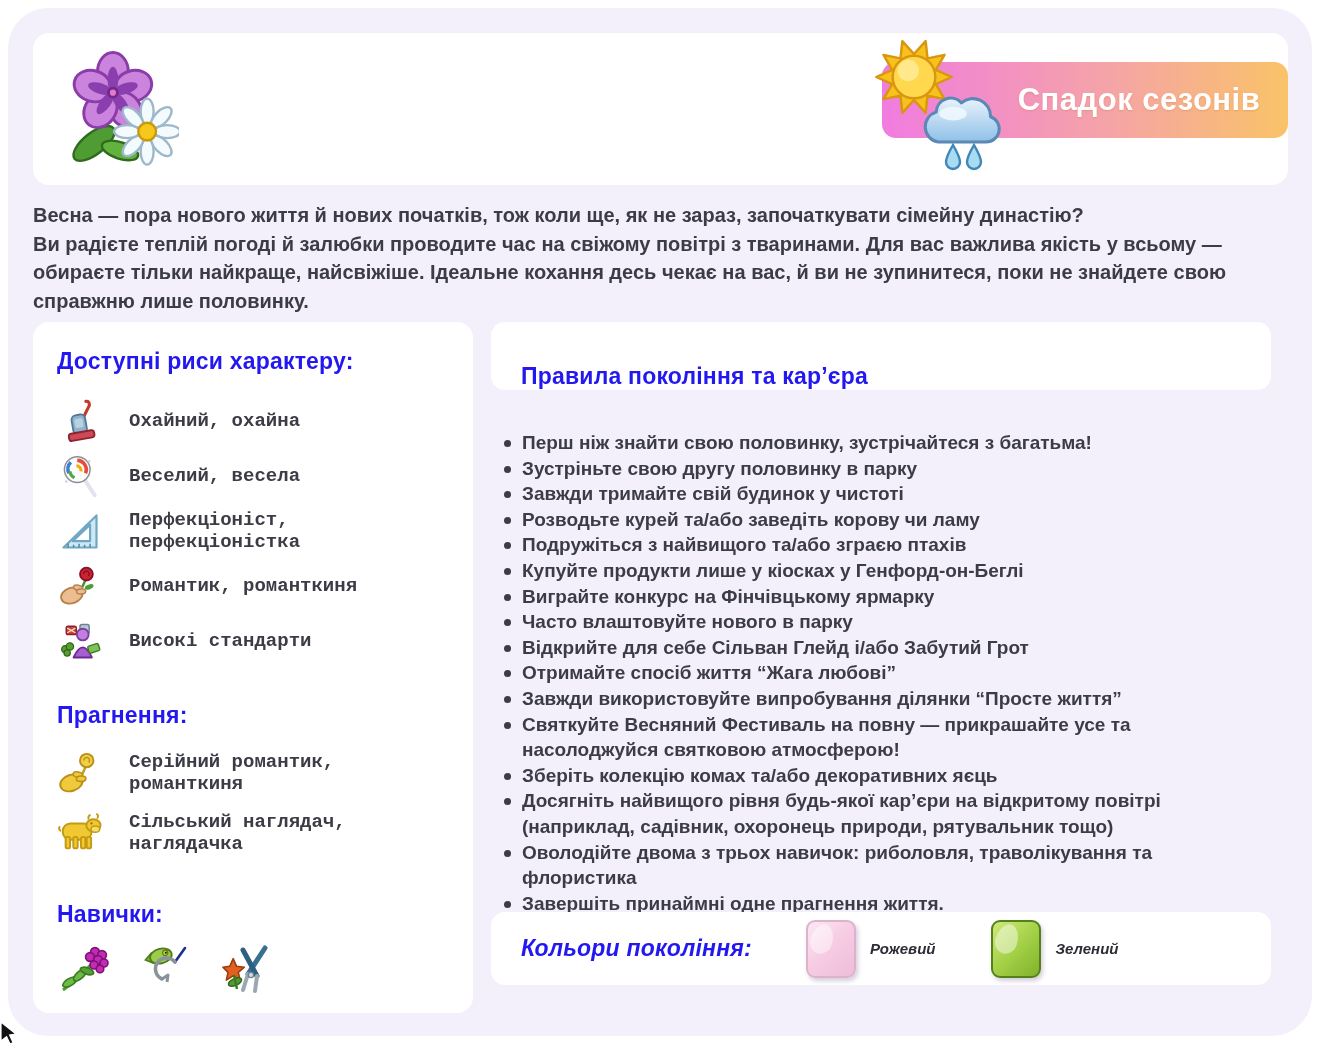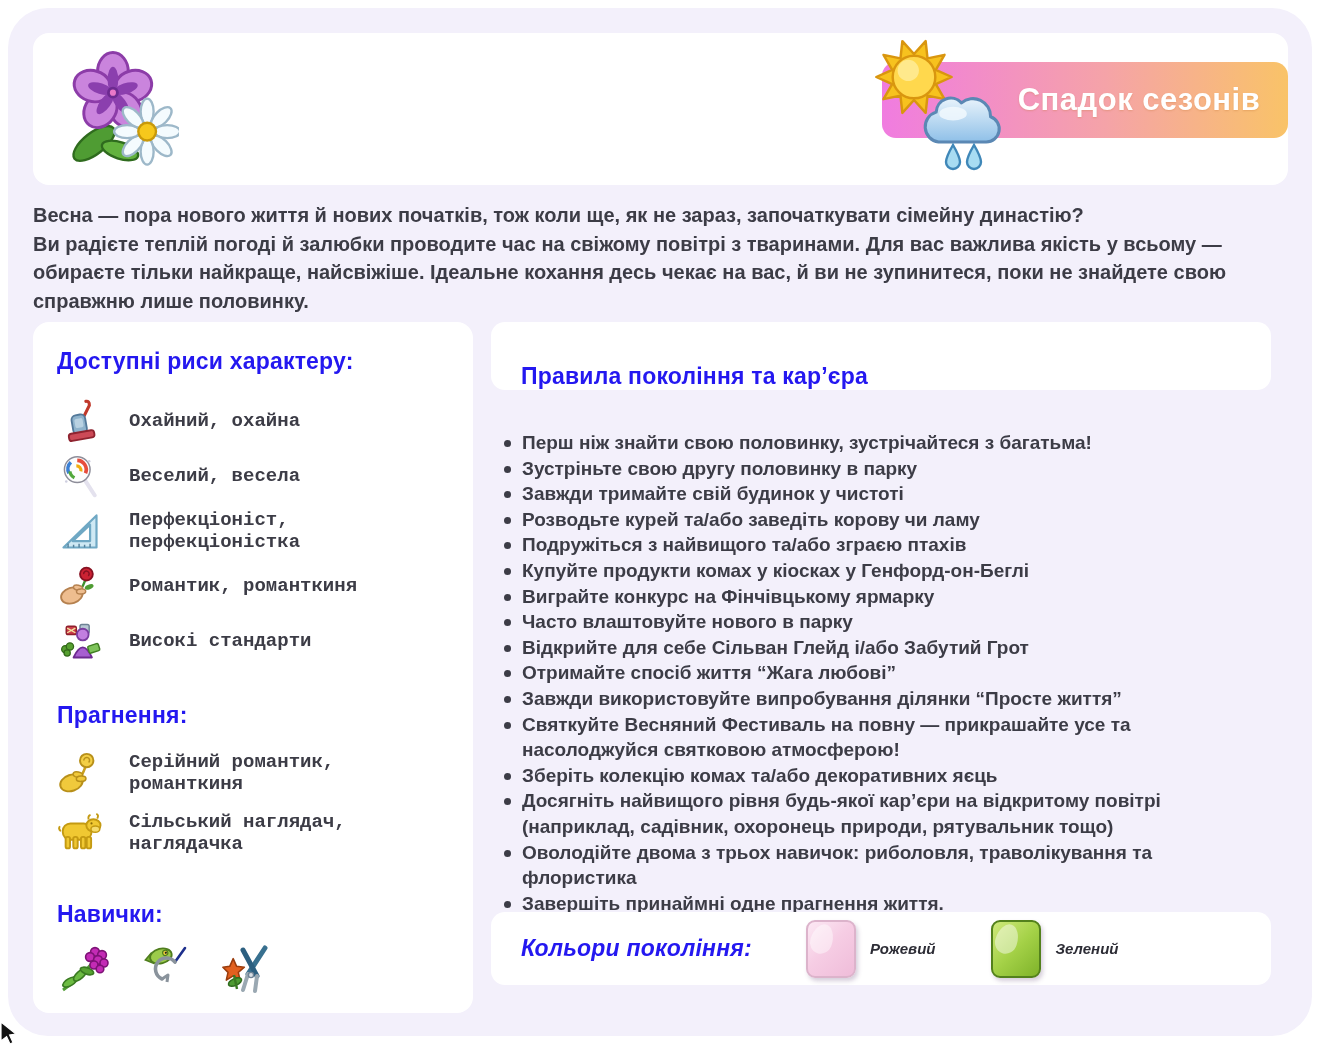--- a/index.html
+++ b/index.html
@@ -332,21 +332,21 @@
   <section class="card rules-card">
     <h2>Правила покоління та кар’єра</h2>
   </section>
 
   <ul class="rules-list">
     <li>Перш ніж знайти свою половинку, зустрічайтеся з багатьма!</li>
     <li>Зустріньте свою другу половинку в парку</li>
     <li>Завжди тримайте свій будинок у чистоті</li>
     <li>Розводьте курей та/або заведіть корову чи ламу</li>
     <li>Подружіться з найвищого та/або зграєю птахів</li>
-    <li>Купуйте продукти комах у кіосках у Генфорд-он-Беглі</li>
+    <li>Купуйте продукти лише у кіосках у Генфорд-он-Беглі</li>
     <li>Виграйте конкурс на Фінчівцькому ярмарку</li>
     <li>Часто влаштовуйте нового в парку</li>
     <li>Відкрийте для себе Сільван Глейд і/або Забутий Грот</li>
     <li>Отримайте спосіб життя “Жага любові”</li>
     <li>Завжди використовуйте випробування ділянки “Просте життя”</li>
     <li>Святкуйте Весняний Фестиваль на повну — прикрашайте усе та насолоджуйся святковою атмосферою!</li>
     <li>Зберіть колекцію комах та/або декоративних яєць</li>
     <li>Досягніть найвищого рівня будь-якої кар’єри на відкритому повітрі (наприклад, садівник, охоронець природи, рятувальник тощо)</li>
     <li>Оволодійте двома з трьох навичок: риболовля, траволікування та флористика</li>
     <li>Завершіть принаймні одне прагнення життя.</li>

